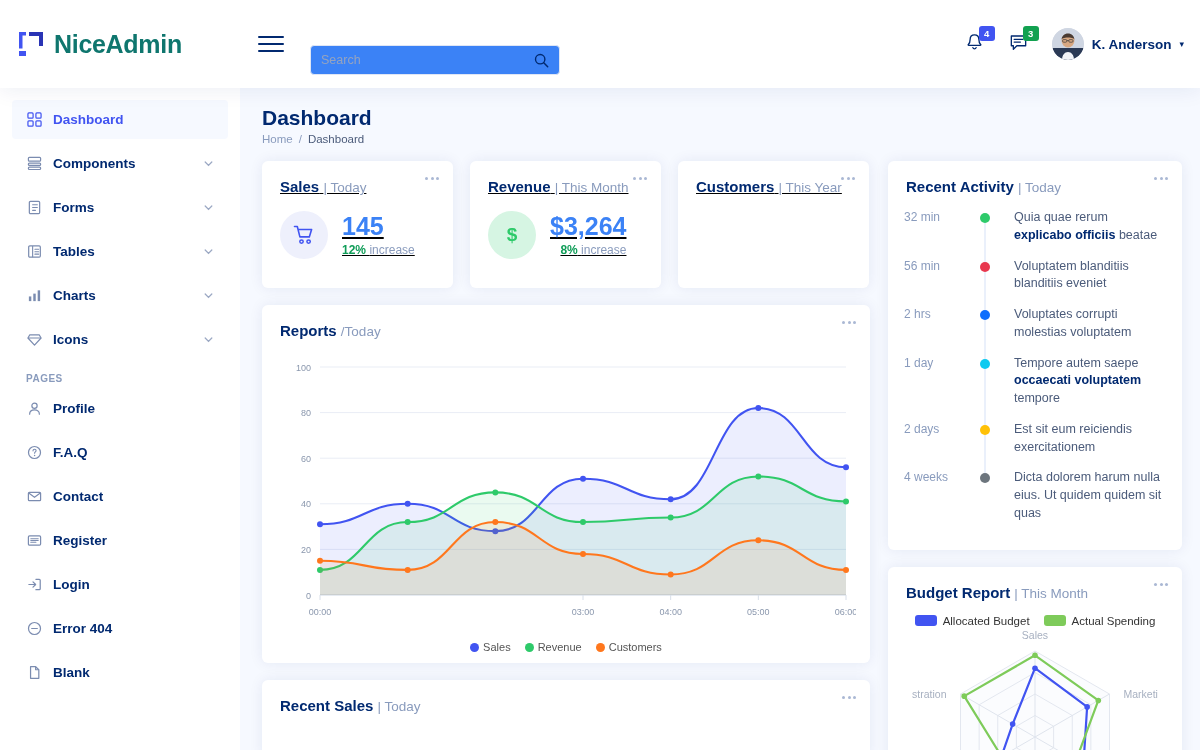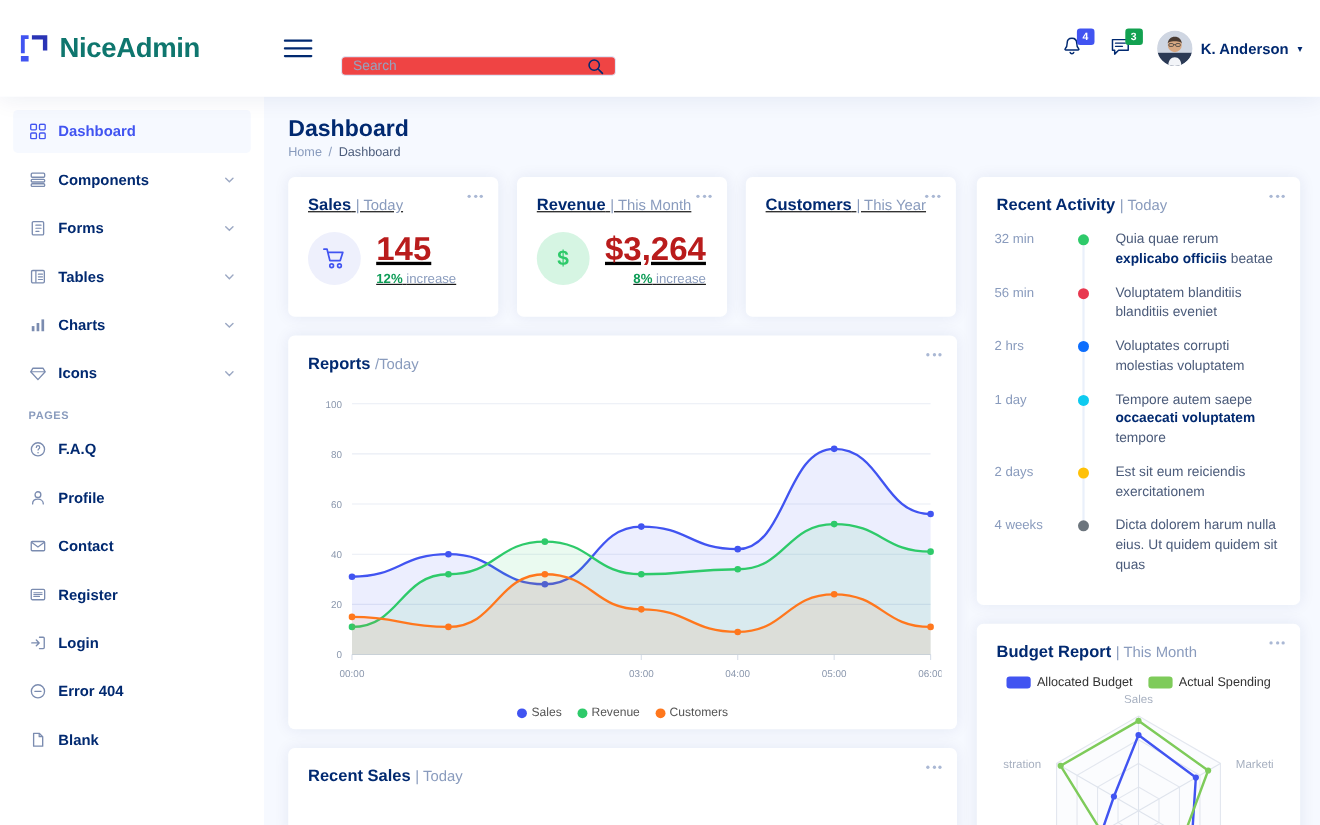--- a/index.html
+++ b/index.html
@@ -20,24 +20,24 @@
     z-index: 30;
   }
   .logo-wrap { width: 240px; display: flex; align-items: center; padding-left: 16px; gap: 8px; }
   .logo-mark { width: 30px; height: 30px; flex: none; }
   .logo-text { font-size: 25px; font-weight: 700; color: #0f766e; letter-spacing: -0.3px; }
 
   .toggle-btn { width: 26px; margin-left: 18px; cursor: pointer; display:flex; flex-direction:column; gap:5px; }
   .toggle-btn span { display:block; height: 2px; background:#012970; border-radius:2px; }
 
   .search-box {
-    margin-left: 26px; width: 250px; height: 18px;
+    margin-left: 26px; width: 250px; height: 30px;
     border: 1px solid #dfe6f5; border-radius: 4px;
     display: flex; align-items: center; padding: 0 10px;
-    background: #ef4444;
+    background: #3b82f6;
     margin-top: 32px;
   }
   .search-box input {
     border: none; outline: none; flex: 1;
     font-size: 12.5px; color: #012970;
     font-family: "Liberation Sans", sans-serif;
     background: transparent;
   }
   .search-box input::placeholder { color: #95a3bf; }
   .search-icon { width: 15px; height: 15px; flex: none; cursor: pointer; }
@@ -124,21 +124,21 @@
   .dots i { width: 3px; height: 3px; border-radius: 50%; background: #aab8d4; display:block; }
 
   
   .stats { display: flex; gap: 17px; }
   .stat-card { width: 191px; height: 127px; text-decoration: underline; }
   .stat-body { display: flex; align-items: center; gap: 14px; padding: 16px 0 0 18px; }
   .stat-ico {
     width: 48px; height: 48px; border-radius: 50%;
     display: flex; align-items: center; justify-content: center; flex: none;
   }
-  .stat-num { font-size: 30px; font-weight: 700; color: #b91c1c; line-height: 1.05; }
+  .stat-num { font-size: 25px; font-weight: 700; color: #3b82f6; line-height: 1.05; }
   .stat-sub { font-size: 12px; color: #899bbd; margin-top: 3px; text-align: right; }
   .stat-sub b { font-weight: 700; }
   .up { color: #0f9d58; }
   .down { color: #e8384f; }
 
   
   .reports-card { height: 358px; margin-top: 17px; }
   .chart-area { padding: 16px 14px 0 10px; }
   .legend {
     display: flex; justify-content: center; gap: 14px;
@@ -334,36 +334,36 @@
     <svg class="chev" viewBox="0 0 12 12">
       <path d="M2.4 4.4 6 8l3.6-3.6" fill="none" stroke="#7b8cb0" stroke-width="1.4" stroke-linecap="round"></path>
     </svg>
   </div>
 
   <div class="nav-heading">PAGES</div>
 
   <div class="nav-item">
     <span class="nav-ico">
       <svg viewBox="0 0 16 16" width="15" height="15">
+        <circle cx="8" cy="5" r="2.8" fill="none" stroke="#7b8cb0" stroke-width="1.3"></circle>
+        <path d="M2.8 14c0-3 2.4-4.6 5.2-4.6s5.2 1.6 5.2 4.6" fill="none" stroke="#7b8cb0" stroke-width="1.3" stroke-linecap="round"></path>
+      </svg>
+    </span>
+    <span class="nav-label">Profile</span>
+  </div>
+
+  <div class="nav-item">
+    <span class="nav-ico">
+      <svg viewBox="0 0 16 16" width="15" height="15">
         <circle cx="8" cy="8" r="6.4" fill="none" stroke="#7b8cb0" stroke-width="1.3"></circle>
         <path d="M6.4 6.2c0-1 .8-1.7 1.7-1.7s1.6.6 1.6 1.6c0 1.3-1.6 1.3-1.6 2.6" fill="none" stroke="#7b8cb0" stroke-width="1.2" stroke-linecap="round"></path>
         <circle cx="8.1" cy="11.2" r=".75" fill="#7b8cb0"></circle>
       </svg>
     </span>
     <span class="nav-label">F.A.Q</span>
-  </div>
-
-  <div class="nav-item">
-    <span class="nav-ico">
-      <svg viewBox="0 0 16 16" width="15" height="15">
-        <circle cx="8" cy="5" r="2.8" fill="none" stroke="#7b8cb0" stroke-width="1.3"></circle>
-        <path d="M2.8 14c0-3 2.4-4.6 5.2-4.6s5.2 1.6 5.2 4.6" fill="none" stroke="#7b8cb0" stroke-width="1.3" stroke-linecap="round"></path>
-      </svg>
-    </span>
-    <span class="nav-label">Profile</span>
   </div>
 
   <div class="nav-item">
     <span class="nav-ico">
       <svg viewBox="0 0 16 16" width="15" height="15">
         <rect x="1.5" y="3.5" width="13" height="9" rx="1" fill="none" stroke="#7b8cb0" stroke-width="1.3"></rect>
         <path d="M1.8 4.2 8 8.8l6.2-4.6" fill="none" stroke="#7b8cb0" stroke-width="1.2"></path>
       </svg>
     </span>
     <span class="nav-label">Contact</span>

